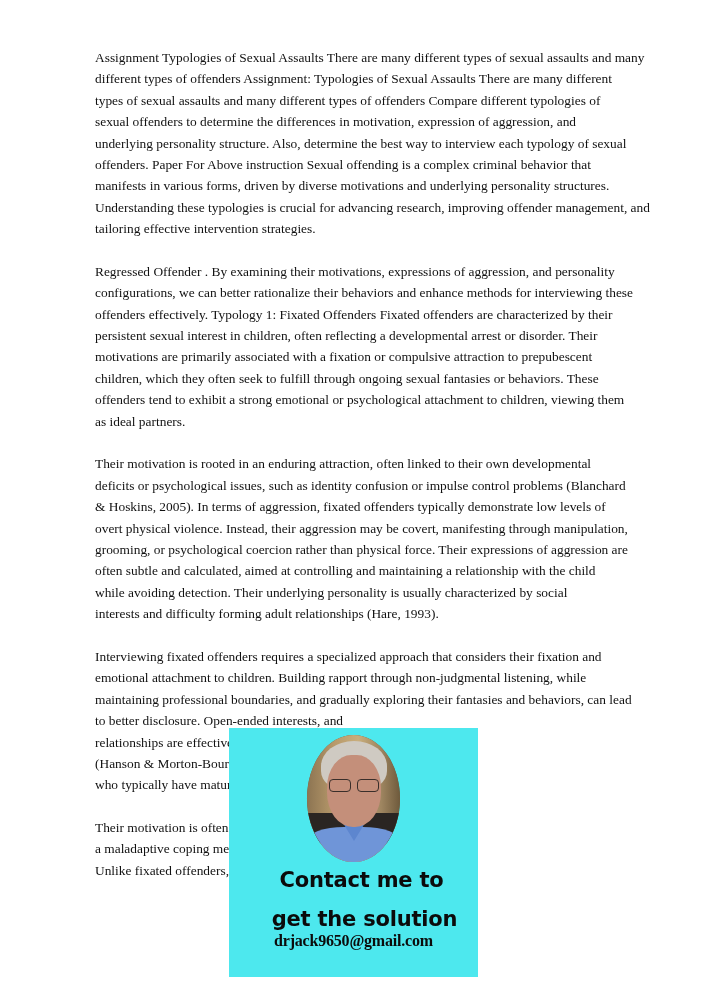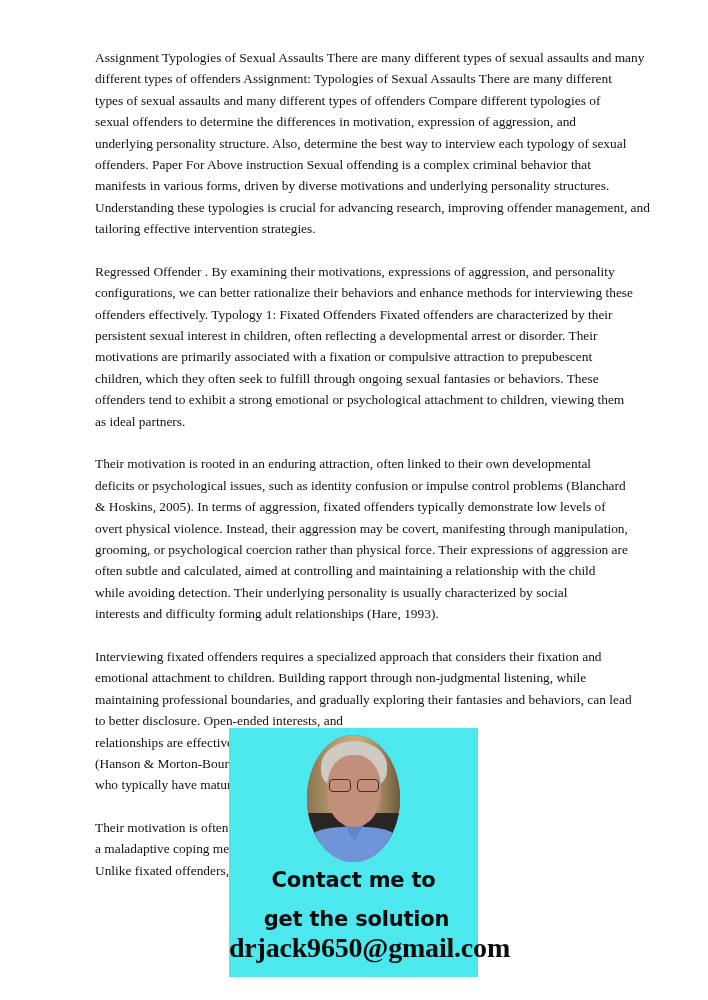--- a/index.html
+++ b/index.html
@@ -109,32 +109,33 @@
       position: absolute;
       left: 0;
       width: 249px;
       text-align: center;
       font-family: "DejaVu Sans", "Liberation Sans", sans-serif;
       font-weight: bold;
       color: #0b0b0b;
       font-size: 21px;
       letter-spacing: -0.2px;
       white-space: nowrap;
+      padding-left: 8px;
     }
     .promo-line.l1 { top: 140px; }
     .promo-line.l2 { top: 179px; left: 3px; }
     .promo-email {
       position: absolute;
       left: 0;
       top: 204px;
       width: 249px;
       text-align: center;
       font-family: "Liberation Serif", "DejaVu Serif", serif;
       font-weight: bold;
-      font-size: 28px;
+      font-size: 16px;
       color: #0b0b0b;
       white-space: nowrap;
       letter-spacing: -0.2px;
     }
   </style>
 </head>
 <body>
 
 <div class="page">
   <div class="para">

